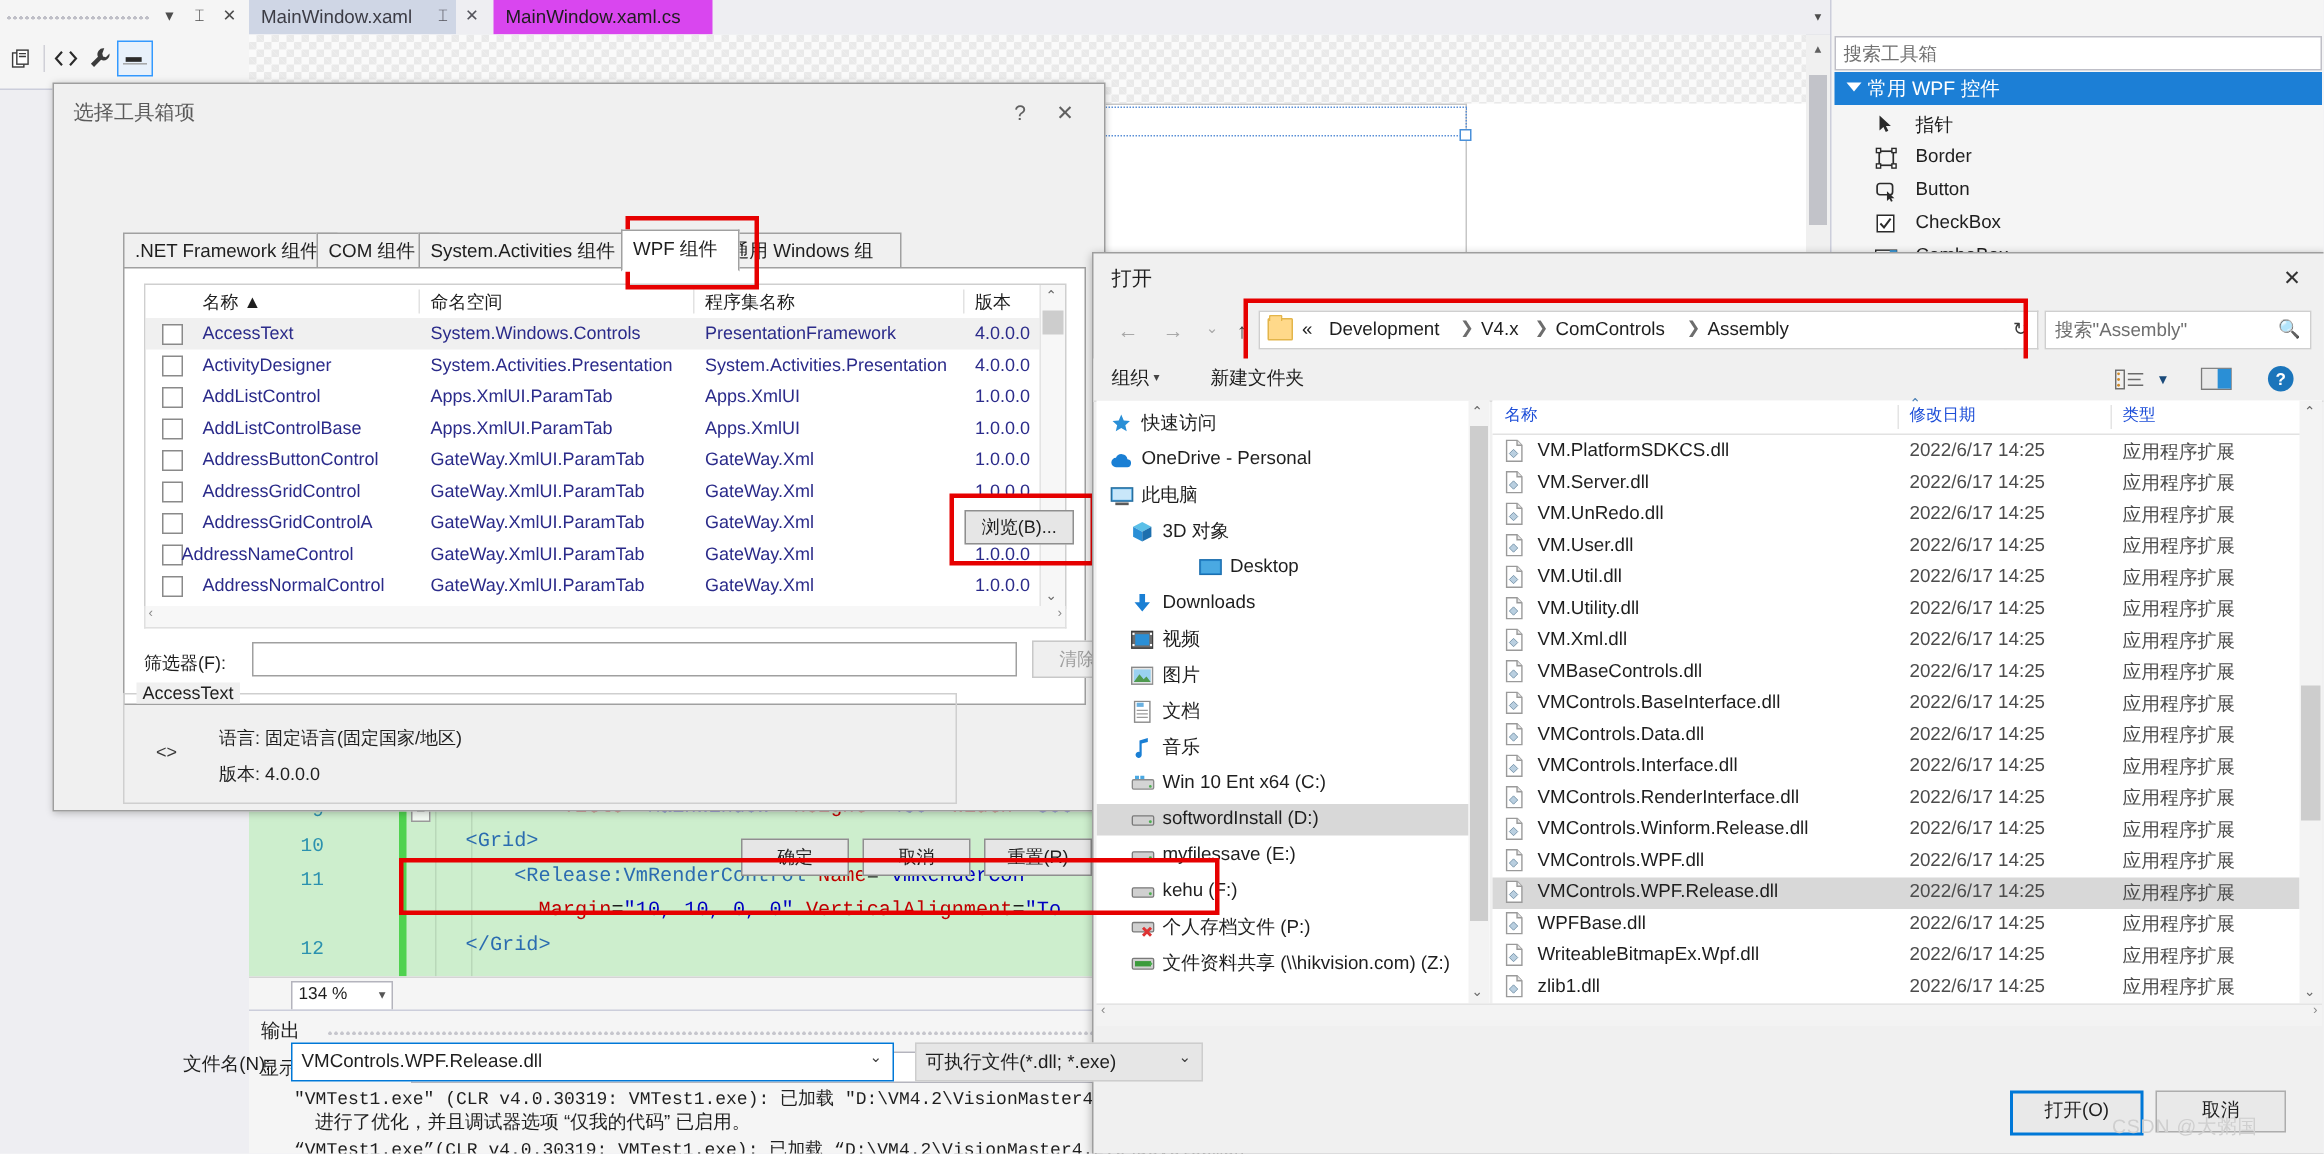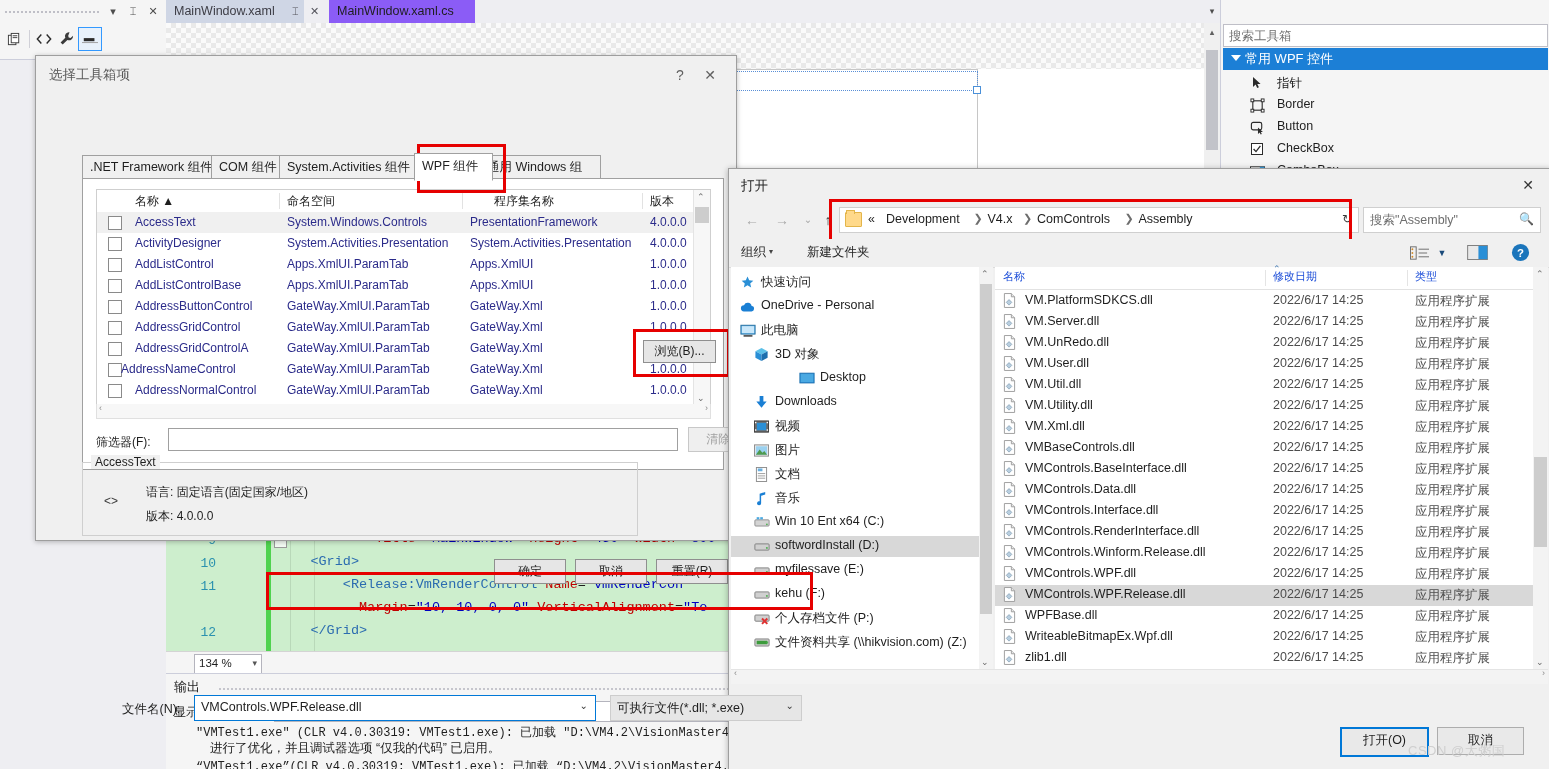--- a/index.html
+++ b/index.html
@@ -20,21 +20,21 @@
   .hdr-btn{position:absolute;top:3px;width:16px;height:16px;text-align:center;line-height:16px;color:#4d4d4d;font-size:11px;cursor:pointer;}
   #left-toolbar{position:absolute;left:0;top:22px;width:166px;height:37px;background:#f5f5f5;border-bottom:1px solid #cccedb;}
   .tb-ic{position:absolute;top:6px;width:22px;height:22px;display:flex;align-items:center;justify-content:center;color:#3b3b3b;}
   .tb-sep{position:absolute;top:8px;width:1px;height:18px;background:#d0d0d7;}
   .tb-sel{outline:1px solid #3399ff;background:#e8f1fb;}
 
   
   #tabrow{position:absolute;left:166px;top:0;width:1054px;height:23px;background:#eeeef2;border-bottom:1px solid #cccedb;}
   .tab{position:absolute;top:0;height:23px;line-height:23px;padding:0 8px;font-size:12.5px;}
   .tab.inactive{background:#cfd6e5;color:#3c3c45;}
-  .tab.active{background:#8b5cf6;color:#1e1e1e;}
+  .tab.active{background:#d946ef;color:#1e1e1e;}
   .tab-x{position:absolute;top:0;height:23px;line-height:23px;font-size:11px;color:#53535b;cursor:pointer;}
 
   
   #designer{position:absolute;left:166px;top:23px;width:1038px;height:490px;background:#ffffff;overflow:hidden;}
   #checker-top{position:absolute;left:0;top:0;width:1038px;height:46px;
     background-image:
       linear-gradient(45deg,#e9e9e9 25%,transparent 25%,transparent 75%,#e9e9e9 75%),
       linear-gradient(45deg,#e9e9e9 25%,transparent 25%,transparent 75%,#e9e9e9 75%);
     background-size:10px 10px;background-position:0 0,5px 5px;background-color:#fafafa;}
   #designer-frame{position:absolute;left:0px;top:46px;width:810px;height:230px;background:#ffffff;border:1px solid #c6c6c6;}
@@ -404,21 +404,21 @@
       <div class="dtab" style="left:443px;width:106px;">通用 Windows 组件</div>
     </div>
   <div id="dlg1-tabbody">
 
     <div id="grid">
       <div id="grid-head">
         <div class="gh" style="left:38px;">名称 ▲</div>
         <div class="gh-sep" style="left:182px;"></div>
         <div class="gh" style="left:190px;">命名空间</div>
         <div class="gh-sep" style="left:365px;"></div>
-        <div class="gh" style="left:373px;margin-left:24px;">程序集名称</div>
+        <div class="gh" style="left:373px;">程序集名称</div>
         <div class="gh-sep" style="left:545px;"></div>
         <div class="gh" style="left:553px;">版本</div>
       </div>
       <div id="grid-rows">
           <div class="grow sel" style="top:22px;">
             <span class="gcb"></span>
             <span class="gc" style="left:38px;">AccessText</span>
             <span class="gc" style="left:190px;">System.Windows.Controls</span>
             <span class="gc" style="left:373px;">PresentationFramework</span>
             <span class="gc" style="left:553px;">4.0.0.0</span>

